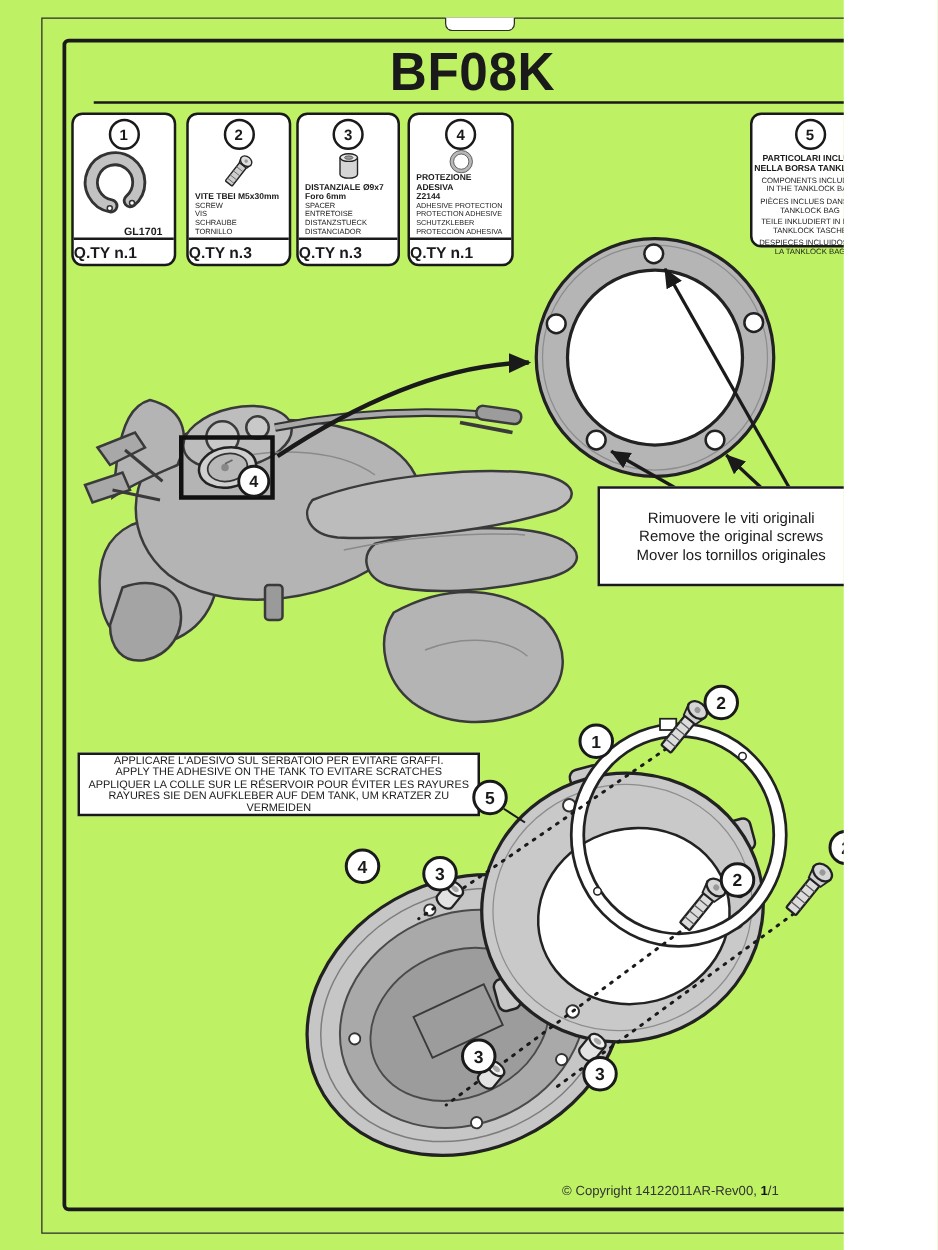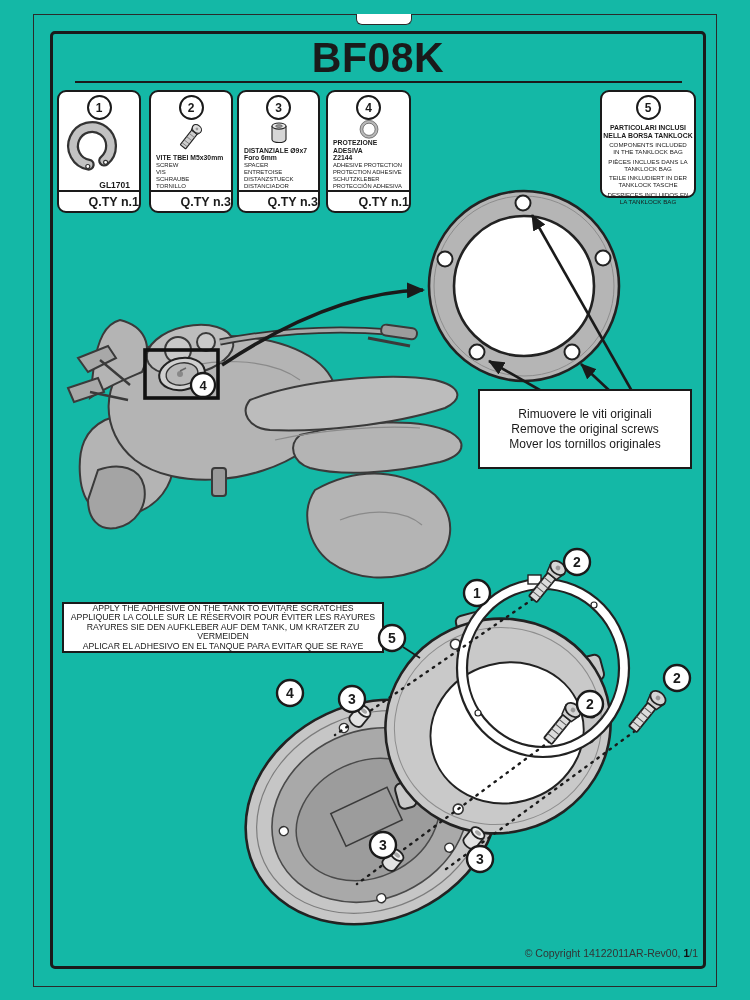--- a/index.html
+++ b/index.html
@@ -1,35 +1,35 @@
 <!DOCTYPE html>
 <html><head>
 <meta charset="utf-8">
 <style>
   html,body{margin:0;padding:0;background:#fff;}
-  .sheet{position:relative;width:750px;height:1000px;background:#14b8a6;overflow:hidden;
+  .sheet{position:relative;width:675px;height:1000px;background:#bef264;overflow:hidden;
          font-family:"Liberation Sans",sans-serif;color:#1a1a1a;}
   .outer-frame{position:absolute;left:33px;top:14px;width:684px;height:973px;
          border:1.6px solid #2b2b2b;box-sizing:border-box;}
   .notch{position:absolute;left:356px;top:14px;width:56px;height:11px;background:#fff;
          border-left:1.6px solid #2b2b2b;border-right:1.6px solid #2b2b2b;border-bottom:1.8px solid #2b2b2b;
          border-radius:0 0 6px 6px;box-sizing:border-box;}
   .inner-frame{position:absolute;left:50px;top:31px;width:656px;height:938px;
          border:3px solid #1a1a1a;border-radius:5px;box-sizing:border-box;}
   .title{position:absolute;left:50px;top:34px;width:656px;text-align:center;
          font-size:41px;font-weight:bold;letter-spacing:.5px;transform:scaleY(1.05);}
   .title-rule{position:absolute;left:75px;top:81px;width:607px;border-top:2.6px solid #1a1a1a;}
 
   .part-box{position:absolute;background:#fff;border:2.4px solid #1a1a1a;border-radius:9px;
          box-sizing:border-box;display:flex;flex-direction:column;align-items:center;}
   .pb-badge{width:21px;height:21px;border:2.2px solid #1a1a1a;border-radius:50%;flex:0 0 auto;
          display:flex;align-items:center;justify-content:center;font-weight:bold;font-size:12px;margin-top:3px;background:#fff;}
   .pb-labels{width:100%;padding:0 5px;box-sizing:border-box;font-size:6px;line-height:7px;text-align:left;}
   .pb-title{font-weight:bold;font-size:6.8px;line-height:7.6px;}
-  .pb-qty{margin-top:auto;width:100%;border-top:2.2px solid #1a1a1a;text-align:right;
+  .pb-qty{margin-top:auto;width:100%;border-top:2.2px solid #1a1a1a;text-align:left;
          font-weight:bold;font-size:12.5px;padding:3px 0 2px;box-sizing:border-box;}
   .pb1-code{position:absolute;right:9px;top:88px;font-weight:bold;font-size:8.5px;text-align:right;}
   .pb5-title{width:100%;text-align:center;font-weight:bold;font-size:6.9px;line-height:7.6px;margin-top:4px;}
   .pb5-line{width:100%;text-align:center;font-size:6.2px;line-height:6.8px;margin-top:3px;padding:0 4px;box-sizing:border-box;}
 
   .note-box{position:absolute;background:#fff;border:2.2px solid #1a1a1a;box-sizing:border-box;
          display:flex;flex-direction:column;justify-content:center;text-align:center;}
   .note-remove{left:478px;top:389px;width:214px;height:80px;font-size:12px;line-height:15px;}
   .note-adhesive{left:62px;top:602px;width:322px;height:51px;font-size:8.7px;line-height:9.5px;}
 
@@ -216,24 +216,24 @@
     <path d="M162,85 Q272,12 363,10" fill="none" stroke="#1a1a1a" stroke-width="3.6" marker-end="url(#ah1)"></path>
   </svg>
 
   <div class="note-box note-remove">
     <div>Rimuovere le viti originali</div>
     <div>Remove the original screws</div>
     <div>Mover los tornillos originales</div>
   </div>
 
   <div class="note-box note-adhesive">
+    <div>APPLICARE L'ADESIVO SUL SERBATOIO PER EVITARE GRAFFI.</div>
     <div>APPLY THE ADHESIVE ON THE TANK TO EVITARE SCRATCHES</div>
     <div>APPLIQUER LA COLLE SUR LE RÉSERVOIR POUR ÉVITER LES RAYURES</div>
     <div>RAYURES SIE DEN AUFKLEBER AUF DEM TANK, UM KRATZER ZU VERMEIDEN</div>
-    <div>APLICAR EL ADHESIVO EN EL TANQUE PARA EVITAR QUE SE RAYE</div>
   </div>
 
   <svg class="svg-abs" style="left:240px;top:545px;" width="465" height="400" viewBox="0 0 465 400">
     <defs>
       <g id="xscrew">
         <rect x="-5" y="10" width="10" height="30" rx="1" fill="#dcdcdc" stroke="#222" stroke-width="1.8"></rect>
         <line x1="-5" y1="16" x2="5" y2="16" stroke="#555" stroke-width="1"></line>
         <line x1="-5" y1="22" x2="5" y2="22" stroke="#555" stroke-width="1"></line>
         <line x1="-5" y1="28" x2="5" y2="28" stroke="#555" stroke-width="1"></line>
         <line x1="-5" y1="34" x2="5" y2="34" stroke="#555" stroke-width="1"></line>

